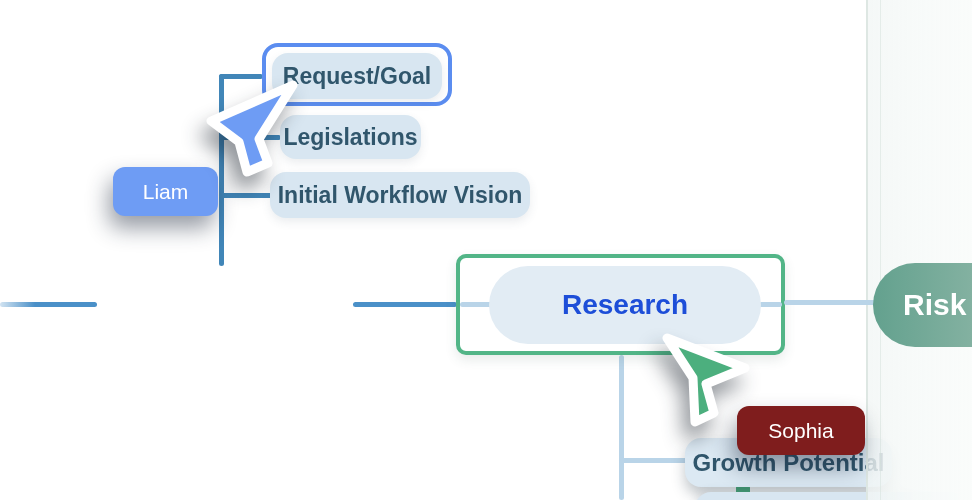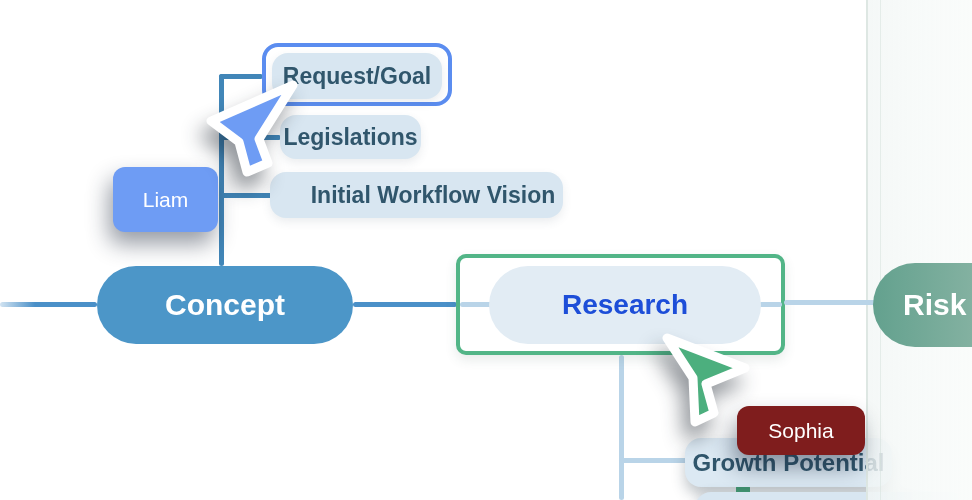--- a/index.html
+++ b/index.html
@@ -92,27 +92,24 @@
 
   <div class="sel-blue" style="left:262px;top:43px;width:190px;height:63px;"></div>
   <div class="pill" style="left:280px;top:115px;width:141px;height:44px;">
     <span>Legislations</span>
   </div>
 
   <div class="pill" style="left:272px;top:53px;width:170px;height:46px;">
     <span>Request/Goal</span>
   </div>
 
-  <div class="pill" style="left:270px;top:172px;width:260px;height:46px;padding-left:33px;">
+  <div class="pill" style="left:270px;top:172px;width:260px;height:46px;">
     <span>Initial Workflow Vision</span>
   </div>
 
-  <div class="node-main node-concept" style="left:97px;top:266px;width:256px;height:78px;">
-    <span>Concept</span>
-  </div>
 
   <div class="sel-green" style="left:456px;top:254px;width:329px;height:101px;"></div>
   <div class="hline line-light" style="left:460px;top:302px;width:32px;"></div>
   <div class="hline line-light" style="left:759px;top:302px;width:23px;"></div>
   <div class="node-main node-research" style="left:489px;top:266px;width:272px;height:78px;">
     <span>Research</span>
   </div>
 
   <div class="green-sliver" style="left:736px;top:484px;width:14px;height:12px;"></div>
   <div class="pill" style="left:685px;top:438px;width:207px;height:49px;background:#DCE9F3;box-shadow:0 8px 14px rgba(30,45,60,.28);font-size:24px;">
@@ -122,21 +119,21 @@
 
   <div class="side-panel">
     <div class="side-panel-inner-line"></div>
   </div>
 
   <div class="hline line-light" style="left:784px;top:300px;width:92px;z-index:6;"></div>
   <div class="node-main node-risk" style="left:873px;top:263px;width:210px;height:84px;z-index:6;">
     <span>Risk M</span>
   </div>
 
-  <div class="badge badge-liam" style="left:113px;top:167px;width:105px;height:65px;z-index:9;">
+  <div class="badge badge-liam" style="left:113px;top:167px;width:105px;height:49px;z-index:9;">
     <span>Liam</span>
   </div>
   <div class="badge badge-sophia" style="left:737px;top:406px;width:128px;height:49px;z-index:9;">
     <span>Sophia</span>
   </div>
 
   <svg class="cursor" style="left:200px;top:73px;z-index:10;" width="100" height="100" viewBox="0 0 100 100">
     <polygon points="93,12 11,48 39,69 47,99 68,90 59,66" fill="#6E9CF4" stroke="#ffffff" stroke-width="9" stroke-linejoin="round"></polygon>
   </svg>
   <svg class="cursor" style="left:655px;top:328px;z-index:10;" width="100" height="100" viewBox="0 0 100 100">

